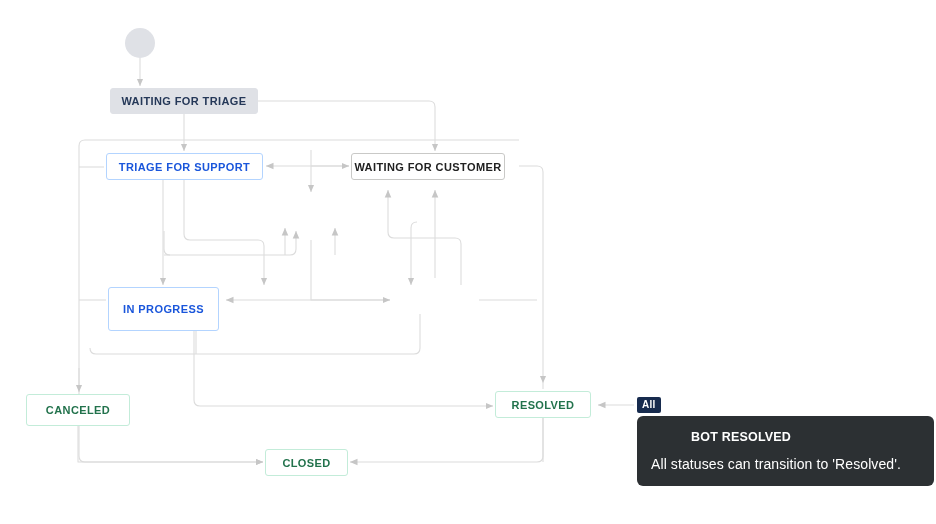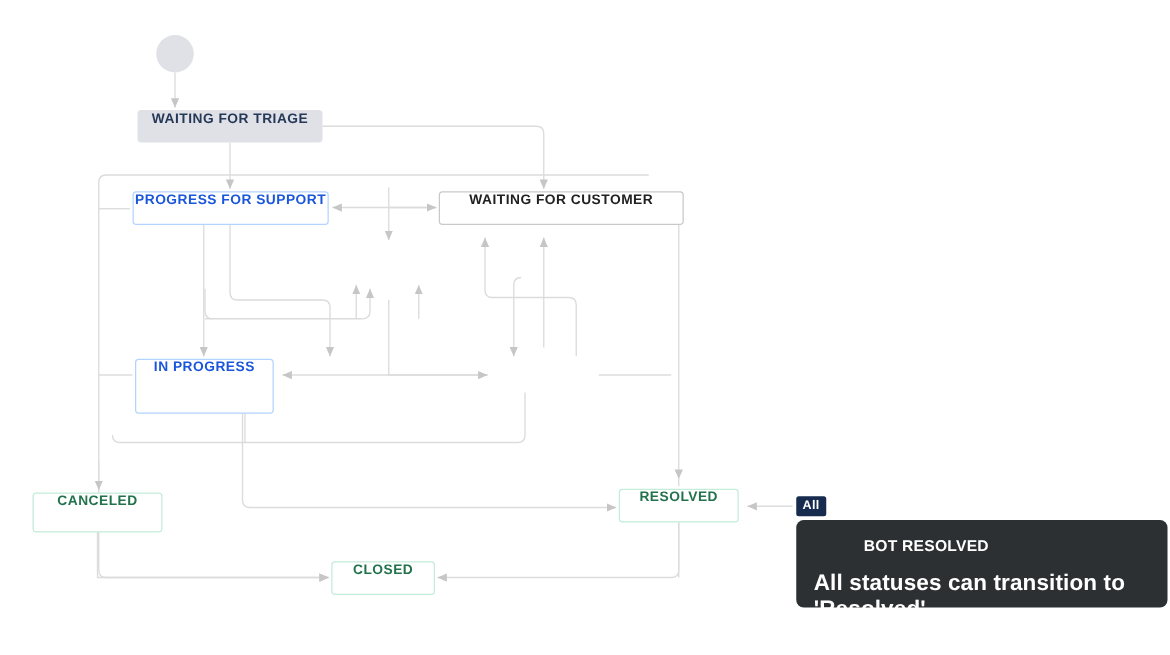--- a/index.html
+++ b/index.html
@@ -3,41 +3,41 @@
 <meta charset="utf-8">
 <style>
   html,body{margin:0;padding:0;background:#ffffff;}
   body{width:936px;height:524px;position:relative;overflow:hidden;
        font-family:"Liberation Sans","DejaVu Sans",sans-serif;}
 
   #canvas{position:absolute;left:0;top:0;width:936px;height:524px;}
 
   svg.edges{position:absolute;left:0;top:0;width:936px;height:524px;pointer-events:none;}
 
-  .node{position:absolute;box-sizing:border-box;display:flex;
+  .node{position:absolute;box-sizing:border-box;display:flex;align-items:center;
         justify-content:center;border-radius:3px;font-size:11px;font-weight:bold;
         letter-spacing:.4px;white-space:nowrap;}
 
   .node.todo{background:#dfe1e6;border:1px solid #dfe1e6;color:#253858;}
   .node.inprog{background:#ffffff;border:1px solid #b3d4ff;color:#1a56db;}
   .node.neutral{background:#ffffff;border:1px solid #c9c9c7;color:#212121;}
   .node.done{background:#ffffff;border:1px solid #c3ecd9;color:#22724c;}
 
   .start-circle{position:absolute;width:30px;height:30px;border-radius:50%;
                 background:#dfe1e6;left:125px;top:28px;}
 
   .badge-all{position:absolute;left:637px;top:397px;background:#172b4e;color:#ffffff;
              font-size:10px;font-weight:bold;letter-spacing:.3px;border-radius:2px;
              padding:2px 5px;line-height:12px;}
 
   .tooltip{position:absolute;left:637px;top:416px;width:297px;height:70px;
            background:#2c3033;border-radius:6px;box-sizing:border-box;
            padding:14px 14px 0 14px;color:#ffffff;}
   .tooltip-title{font-size:12.5px;font-weight:bold;letter-spacing:.2px;margin:0 0 12px 0;padding-left:40px;}
-  .tooltip-body{font-size:18px;font-weight:bold;letter-spacing:.1px;margin:0;}
+  .tooltip-body{font-size:14px;font-weight:normal;letter-spacing:.1px;margin:0;}
 </style>
 </head>
 <body>
 
 <div id="canvas">
 
   <svg class="edges" viewBox="0 0 936 524" xmlns="http://www.w3.org/2000/svg">
     <defs>
       <marker id="ar" markerWidth="9" markerHeight="9" refX="7.5" refY="4.5" orient="auto" markerUnits="userSpaceOnUse">
         <path d="M0,1.2 L7.6,4.5 L0,7.8 z" fill="#c6c6c6"></path>
@@ -106,24 +106,24 @@
     </g>
   </svg>
 
   <div class="start-circle"></div>
 
   <div class="node todo" style="left:110px;top:88px;width:148px;height:26px;">
     <span>WAITING FOR TRIAGE</span>
   </div>
 
   <div class="node inprog" style="left:106px;top:153px;width:157px;height:27px;">
-    <span>PROGRESS FOR SUPPORT</span>
+    <span>TRIAGE FOR SUPPORT</span>
   </div>
 
-  <div class="node neutral" style="left:351px;top:153px;width:196px;height:27px;">
+  <div class="node neutral" style="left:351px;top:153px;width:154px;height:27px;">
     <span>WAITING FOR CUSTOMER</span>
   </div>
 
 
   <div class="node inprog" style="left:108px;top:287px;width:111px;height:44px;">
     <span>IN PROGRESS</span>
   </div>
 
 
   <div class="node done" style="left:26px;top:394px;width:104px;height:32px;">

